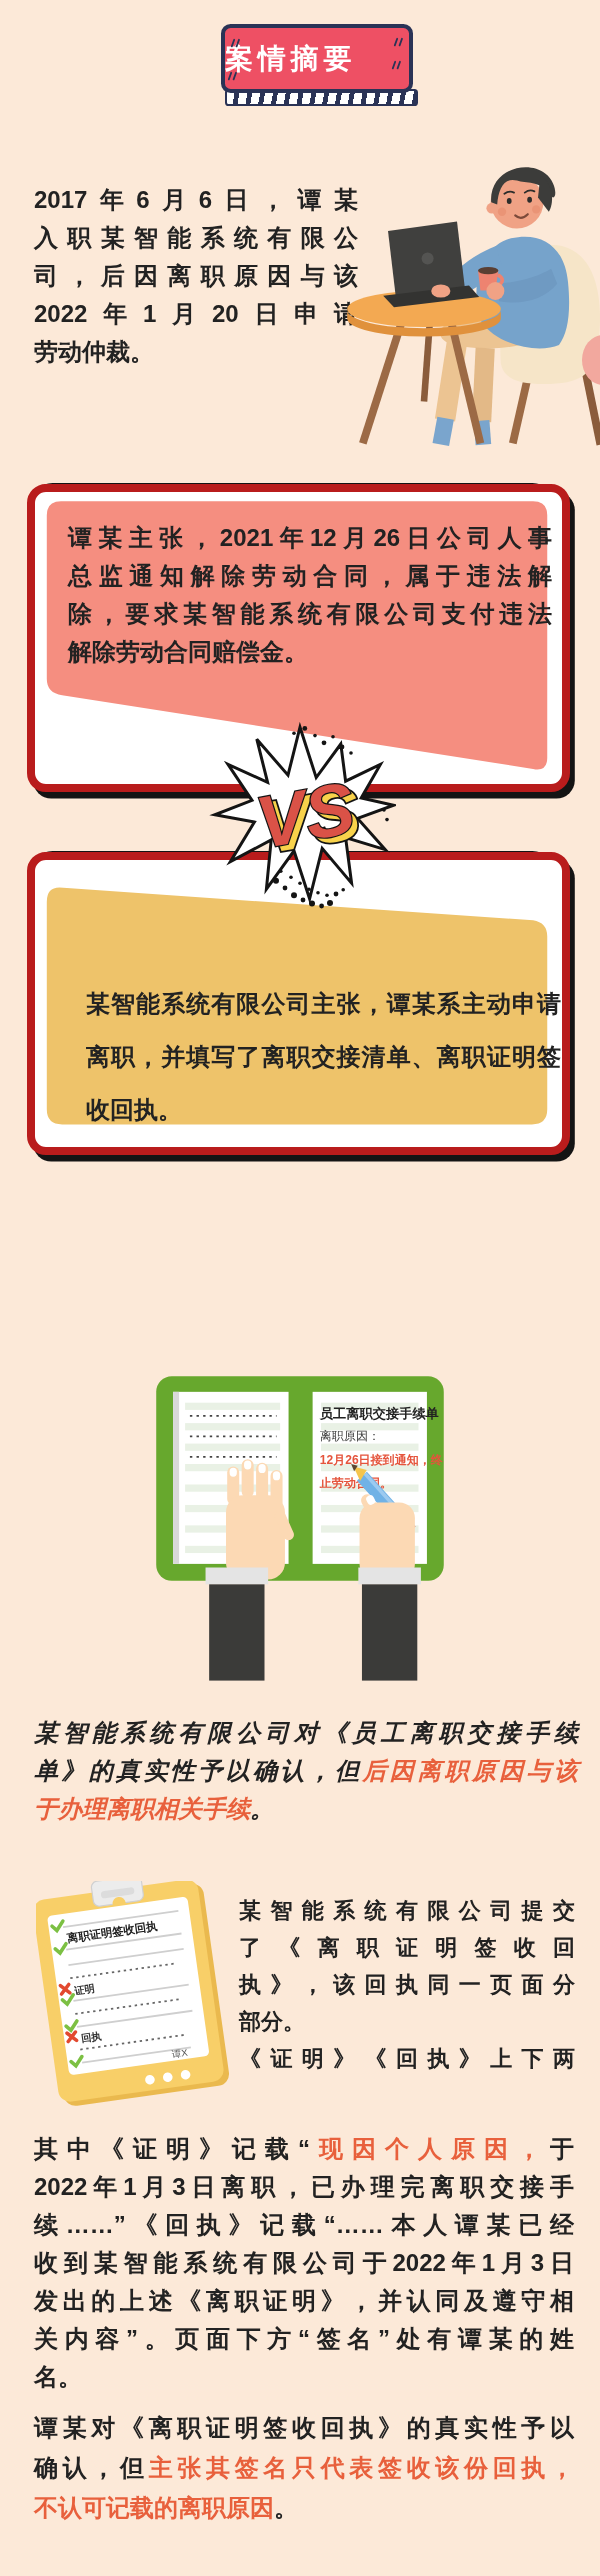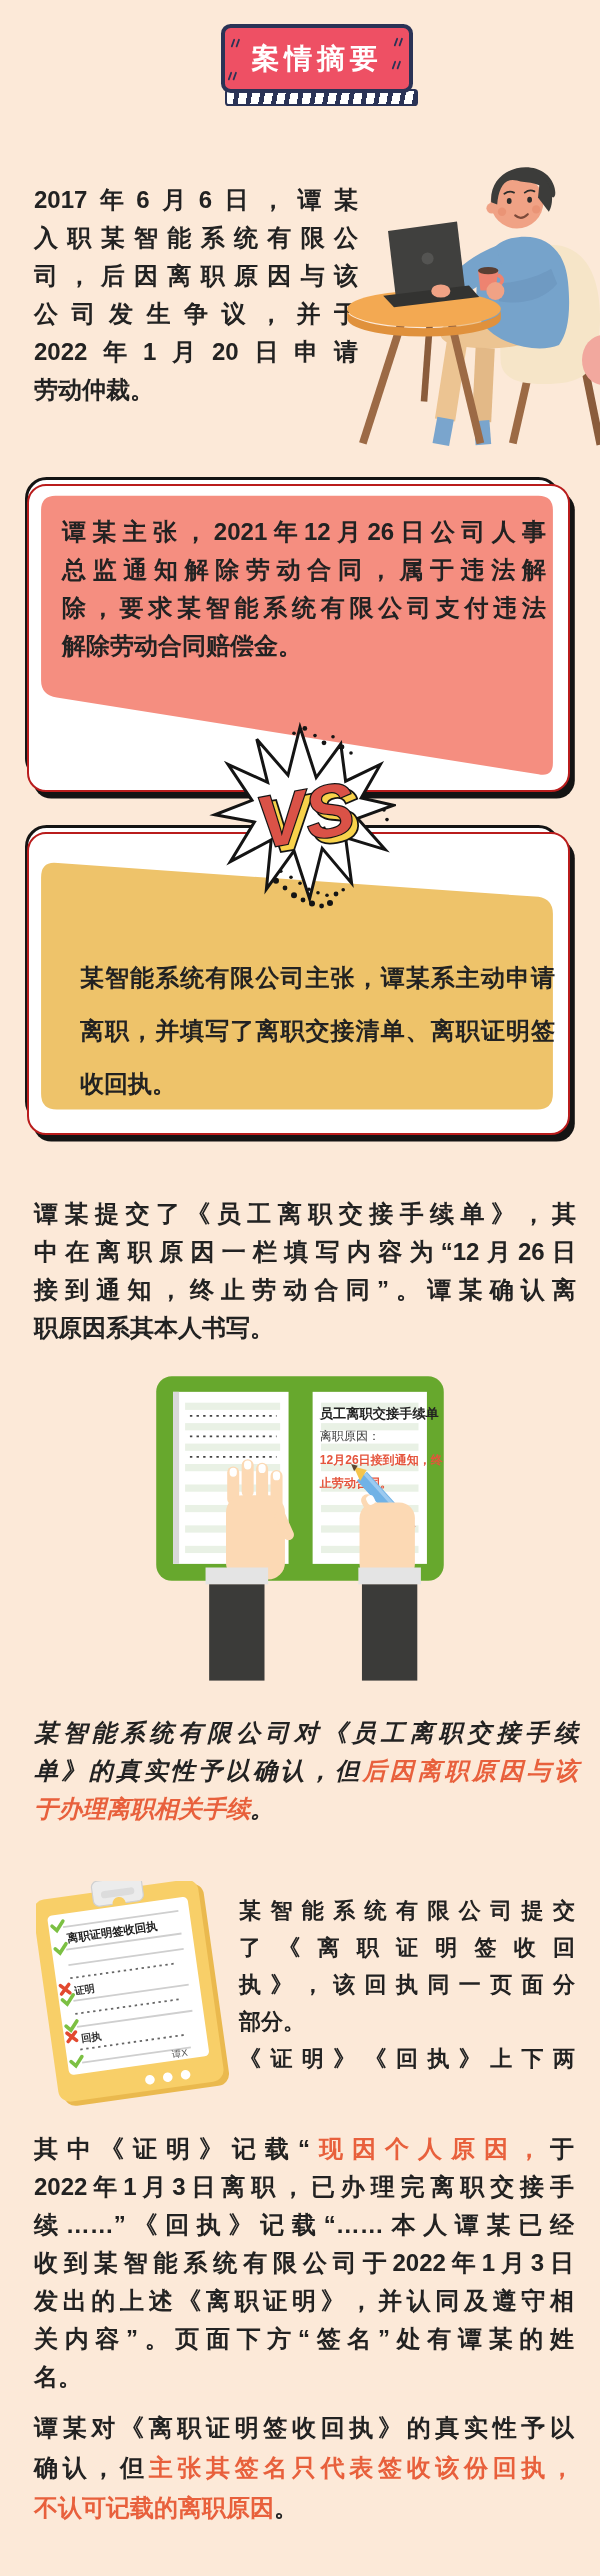--- a/index.html
+++ b/index.html
@@ -2,47 +2,47 @@
 <html style="font-size:9.6px"><head>
 <meta charset="utf-8">
 <style>
   html,body{margin:0;padding:0;}
   body{background:#fce9d8;font-family:"Liberation Sans",sans-serif;}
   #stage{position:relative;width:601px;height:2576px;background:#fce9d8;overflow:hidden;z-index:0;}
 
   
   .badge{position:absolute;left:221px;top:24px;width:192px;height:69px;background:#ee5064;
          border:4.2px solid #2a3356;border-radius:9.6px;box-sizing:border-box;z-index:3;
-         display:flex;align-items:center;justify-content:center;}
+         display:flex;align-items:center;}
   .badge-label{color:#fff;font-size:28px;font-weight:700;letter-spacing:4.8px;}
   .ribbon{position:absolute;left:225px;top:89px;width:193px;height:17px;box-sizing:border-box;
           border:2.4px solid #2a3356;border-radius:3.6px;z-index:2;
           background:repeating-linear-gradient(100deg,#fff 0 7.8px,#2a3356 7.8px 12.6px);}
   .qm{position:absolute;z-index:4;}
 
   
   .para{position:absolute;color:#222;font-weight:600;text-align:justify;}
   .ln{text-align-last:justify;}
   .ln.short{text-align-last:left;}
   .hl{color:#e8603c;font-weight:700;}
 
   .p1{left:34px;top:181px;width:324px;font-size:24px;line-height:38px;}
   .p2{left:34px;top:1195px;width:542px;font-size:24px;line-height:38px;}
   .p3{left:34px;top:1714px;width:544px;font-size:24px;line-height:38px;font-style:italic;}
   .p4{left:239px;top:1892px;width:336px;font-size:22px;line-height:37px;}
   .p5{left:34px;top:2130px;width:540px;font-size:24px;line-height:38px;}
   .p6{left:34px;top:2408px;width:540px;font-size:24px;line-height:40px;}
 
   
-  .card{position:absolute;left:27px;width:543px;background:#fff;border:2px solid #b91c1c;
+  .card{position:absolute;left:27px;width:543px;background:#fff;border:8px solid #b91c1c;
         border-radius:19px;box-sizing:border-box;box-shadow:5.4px 7.2px 0 -0.6px #141414;}
   .card::before{content:"";position:absolute;left:-3.6px;right:8.4px;top:-9px;bottom:9.6px;
         border:3px solid #141414;border-radius:21.6px;background:#fff;z-index:-1;}
   .card-claimant{top:484px;height:308px;}
-  .card-company{top:832px;height:303px;padding-left:20px;}
+  .card-company{top:852px;height:303px;padding-left:20px;}
   .card svg.shape{position:absolute;left:0;top:0;width:100%;height:100%;}
   .card-text{position:absolute;color:#222;font-weight:600;text-align:justify;}
   .tx-claimant{left:33px;top:27px;width:484px;font-size:24px;line-height:38px;}
   .tx-company{left:51px;top:117px;width:475px;font-size:24px;line-height:53px;}
 
   .vs-burst{position:absolute;left:204px;top:720px;width:192px;height:204px;z-index:5;}
 
   
   .person-ill{position:absolute;left:346px;top:147px;width:255px;height:300px;}
   .book-ill{position:absolute;left:155px;top:1375px;width:296px;height:308px;}
@@ -68,21 +68,20 @@
       <path d="M3,14 L7,3 M11,14 L15,3" stroke="#2a3356" stroke-width="3" stroke-linecap="round" fill="none"></path>
     </svg>
   <svg class="qm" style="left:391px;top:60px" width="10.8" height="9.6" viewBox="0 0 18 16">
       <path d="M3,14 L7,3 M11,14 L15,3" stroke="#2a3356" stroke-width="3" stroke-linecap="round" fill="none"></path>
     </svg>
 
   <div class="para p1">
     <div class="ln">2017年6月6日，谭某</div>
     <div class="ln">入职某智能系统有限公</div>
     <div class="ln">司，后因离职原因与该</div>
-    <div class="ln">公司发生争议，并于</div>
     <div class="ln">2022年1月20日申请</div>
     <div class="ln short">劳动仲裁。</div>
   </div>
 
   <svg class="person-ill" viewBox="0 0 425 500">
     <g>
       <line x1="305" y1="375" x2="278" y2="494" stroke="#9c6a45" stroke-width="13"></line>
       <line x1="398" y1="368" x2="424" y2="496" stroke="#8a5c3b" stroke-width="13"></line>
       <path d="M258,360 C250,230 300,150 360,165 C420,180 430,260 420,330 C414,380 390,395 330,395 C285,395 262,385 258,360 Z" fill="#f6e5c8"></path>
     </g>
@@ -179,26 +178,20 @@
     <svg class="shape" viewBox="0 0 893 495" preserveAspectRatio="none">
       <path d="M20,72 Q20,44 48,48 L844,104 Q868,108 868,132 L868,430 Q868,456 842,456 L46,456 Q20,456 20,430 Z" fill="#eec36a"></path>
     </svg>
     <div class="card-text tx-company">
       <div class="ln">某智能系统有限公司主张，谭某系主动申请</div>
       <div class="ln">离职，并填写了离职交接清单、离职证明签</div>
       <div class="ln short">收回执。</div>
     </div>
   </div>
 
-  <div class="para p2">
-    <div class="ln">谭某提交了《员工离职交接手续单》，其</div>
-    <div class="ln">中在离职原因一栏填写内容为“12月26日</div>
-    <div class="ln">接到通知，终止劳动合同”。谭某确认离</div>
-    <div class="ln short">职原因系其本人书写。</div>
-  </div>
 
   <svg class="book-ill" viewBox="0 0 492 512">
     <rect x="2" y="2" width="478" height="340" rx="26" fill="#67a82d"></rect>
     <rect x="30" y="28" width="192" height="286" fill="#ffffff"></rect>
     <rect x="30" y="28" width="10" height="286" fill="#d9d9d9"></rect>
     <rect x="262" y="28" width="190" height="286" fill="#ffffff"></rect>
     <g fill="#e9f1e5">
       <rect x="50" y="46" width="158" height="12"></rect>
         <rect x="50" y="80" width="158" height="12"></rect>
       <rect x="50" y="114" width="158" height="12"></rect>

